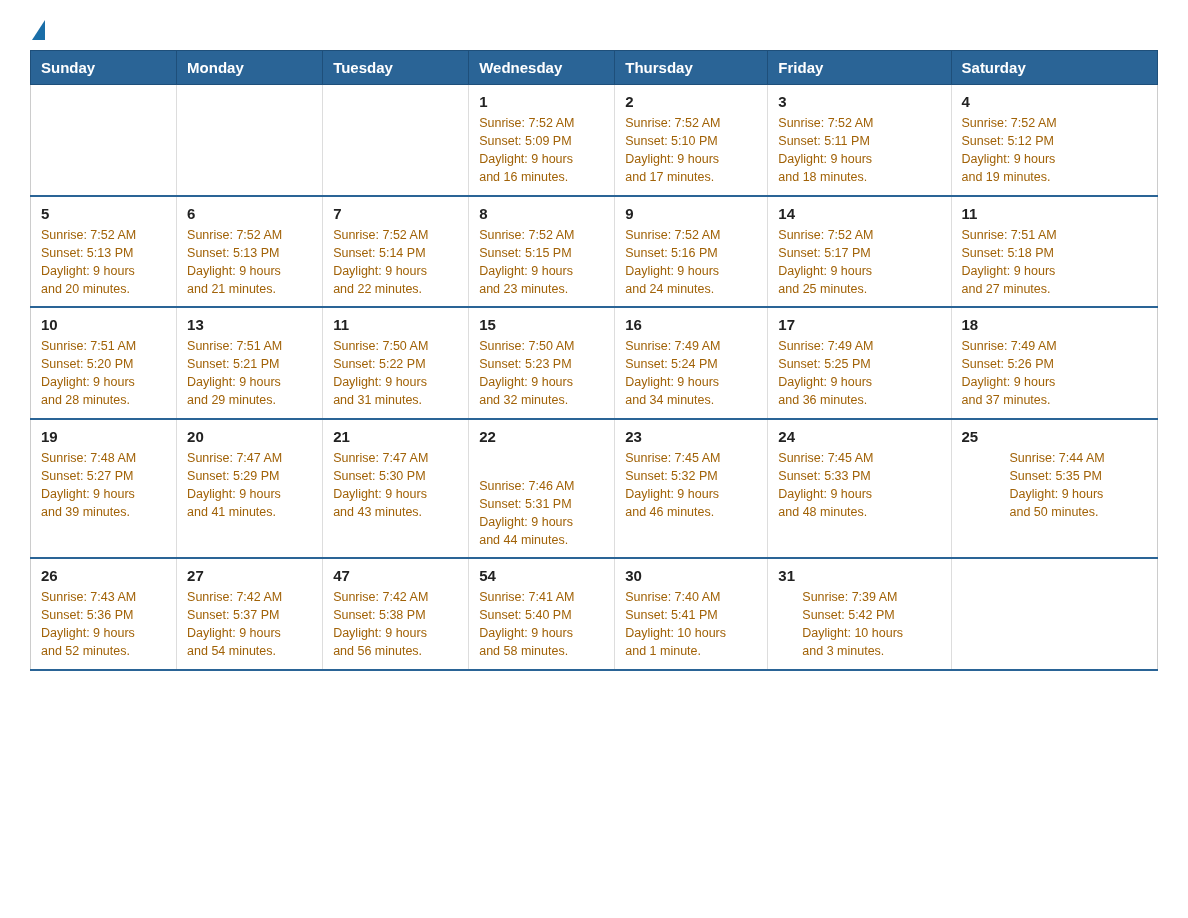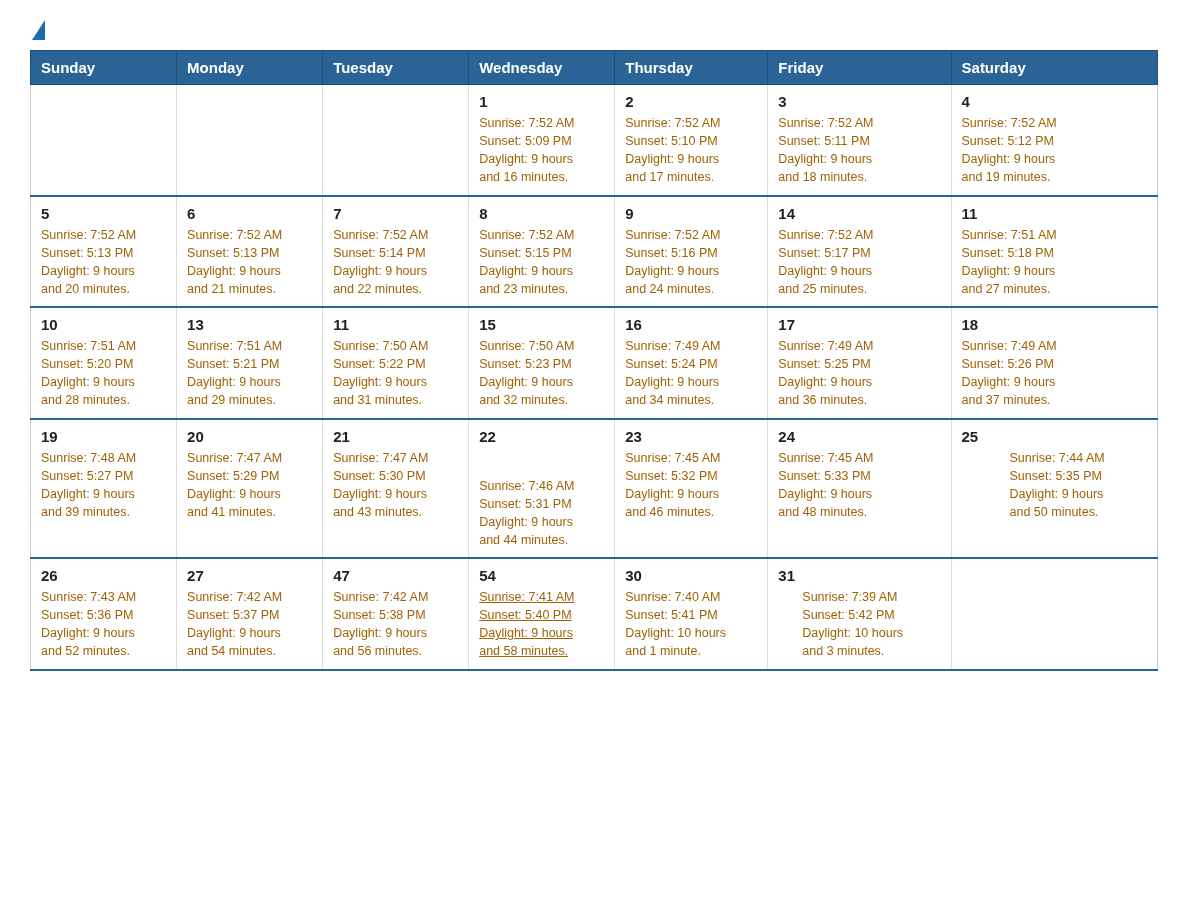--- a/index.html
+++ b/index.html
@@ -334,21 +334,21 @@
         </td>
         <td>
           <span class="day-num">47</span>
           <div class="day-info" style="white-space: pre-line;">Sunrise: 7:42 AM
 Sunset: 5:38 PM
 Daylight: 9 hours
 and 56 minutes.</div>
         </td>
         <td>
           <span class="day-num">54</span>
-          <div class="day-info" style="white-space: pre-line; text-decoration: underline;">Sunrise: 7:41 AM
+          <div class="day-info" style="white-space: pre-line;">Sunrise: 7:41 AM
 Sunset: 5:40 PM
 Daylight: 9 hours
 and 58 minutes.</div>
         </td>
         <td>
           <span class="day-num">30</span>
           <div class="day-info" style="white-space: pre-line;">Sunrise: 7:40 AM
 Sunset: 5:41 PM
 Daylight: 10 hours
 and 1 minute.</div>

